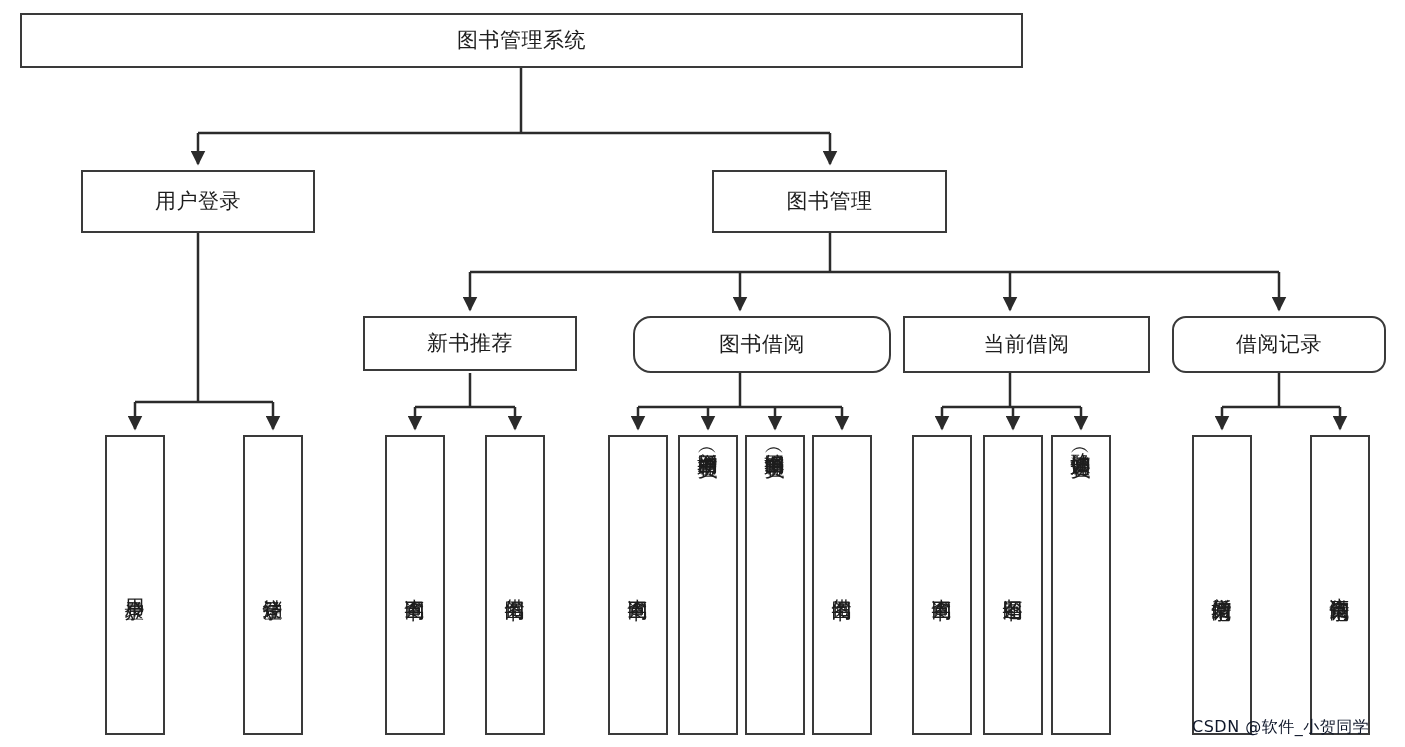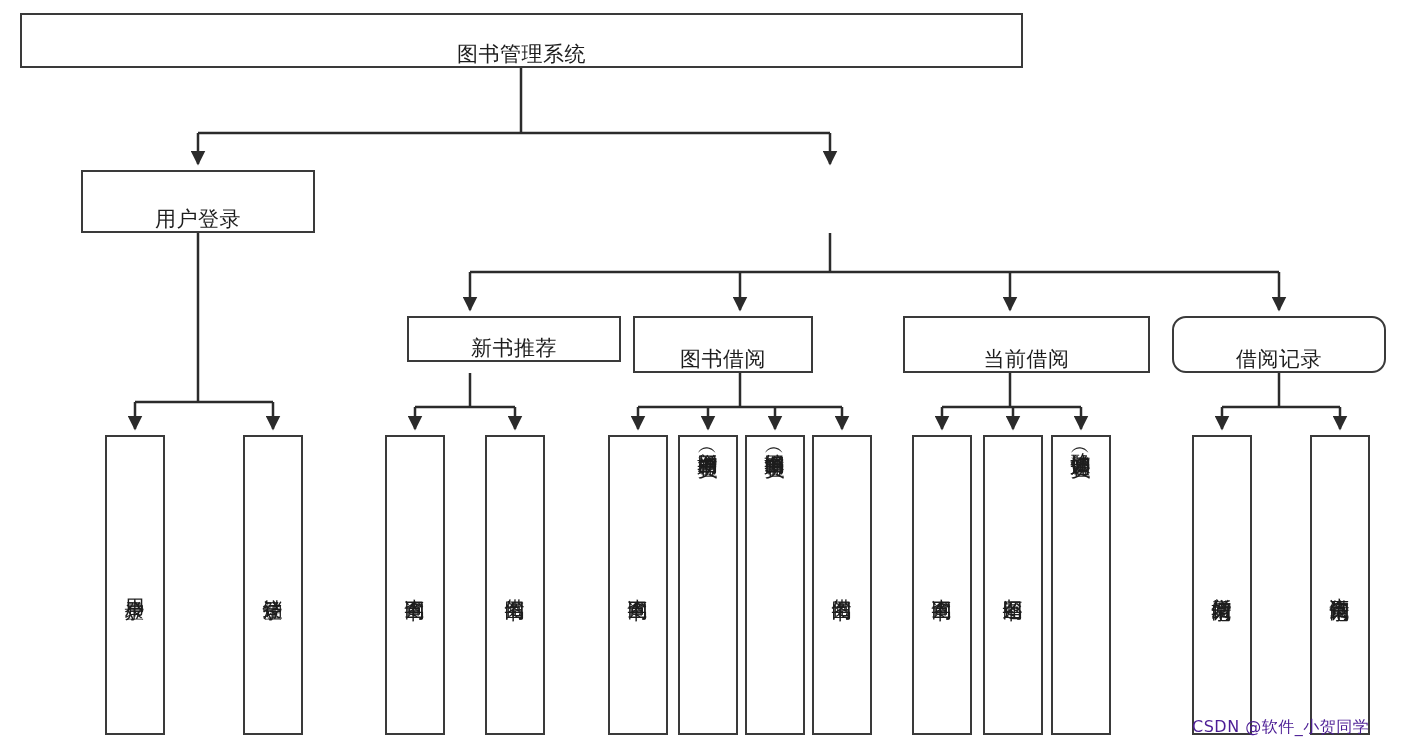--- a/index.html
+++ b/index.html
@@ -25,21 +25,21 @@
     width: 1405px;
     height: 747px;
     pointer-events: none;
   }
   .node {
     position: absolute;
     box-sizing: border-box;
     background: #ffffff;
     border: 2px solid #3a3a3a;
     display: flex;
-    align-items: flex-end;
+    align-items: center;
     justify-content: center;
     color: #1b1b1b;
   }
   .node.root {
     border-width: 2px;
   }
   .node-label {
     font-size: 21px;
     line-height: 1.1;
     letter-spacing: 0.5px;
@@ -59,21 +59,21 @@
     letter-spacing: 1px;
     white-space: nowrap;
     height: auto;
   }
   .node.leaf.center-text {
     align-items: center;
   }
   .watermark {
     position: absolute;
     font-size: 16px;
-    color: #4c1d95;
+    color: #0f172a;
     white-space: nowrap;
     letter-spacing: 0.5px;
   }
 </style>
 </head>
 <body>
 
 <div id="canvas">
 
   <svg id="connectors" viewBox="0 0 1405 747" xmlns="http://www.w3.org/2000/svg">
@@ -126,25 +126,28 @@
     </g>
   </svg>
 
   <div class="node root" style="left:20px; top:13px; width:1003px; height:55px;">
     <span class="node-label">图书管理系统</span>
   </div>
 
   <div class="node" style="left:81px; top:170px; width:234px; height:63px;">
     <span class="node-label">用户登录</span>
   </div>
-
-  <div class="node" style="left:363px; top:316px; width:214px; height:46px;margin-left:44px;">
+  <div class="node" style="left:712px; top:170px; width:235px; height:63px;">
+    <span class="node-label">图书管理</span>
+  </div>
+
+  <div class="node" style="left:363px; top:316px; width:214px; height:55px;">
     <span class="node-label">新书推荐</span>
   </div>
-  <div class="node" style="left:633px; top:316px; width:180px; height:57px;">
+  <div class="node" style="left:633px; top:316px; width:258px; height:57px;border-radius:18px;">
     <span class="node-label">图书借阅</span>
   </div>
   <div class="node" style="left:903px; top:316px; width:247px; height:57px;">
     <span class="node-label">当前借阅</span>
   </div>
   <div class="node" style="left:1172px; top:316px; width:214px; height:57px;border-radius:14px;">
     <span class="node-label">借阅记录</span>
   </div>
 
   <div class="node leaf center-text" style="left:105px; top:435px; width:60px; height:300px;">

